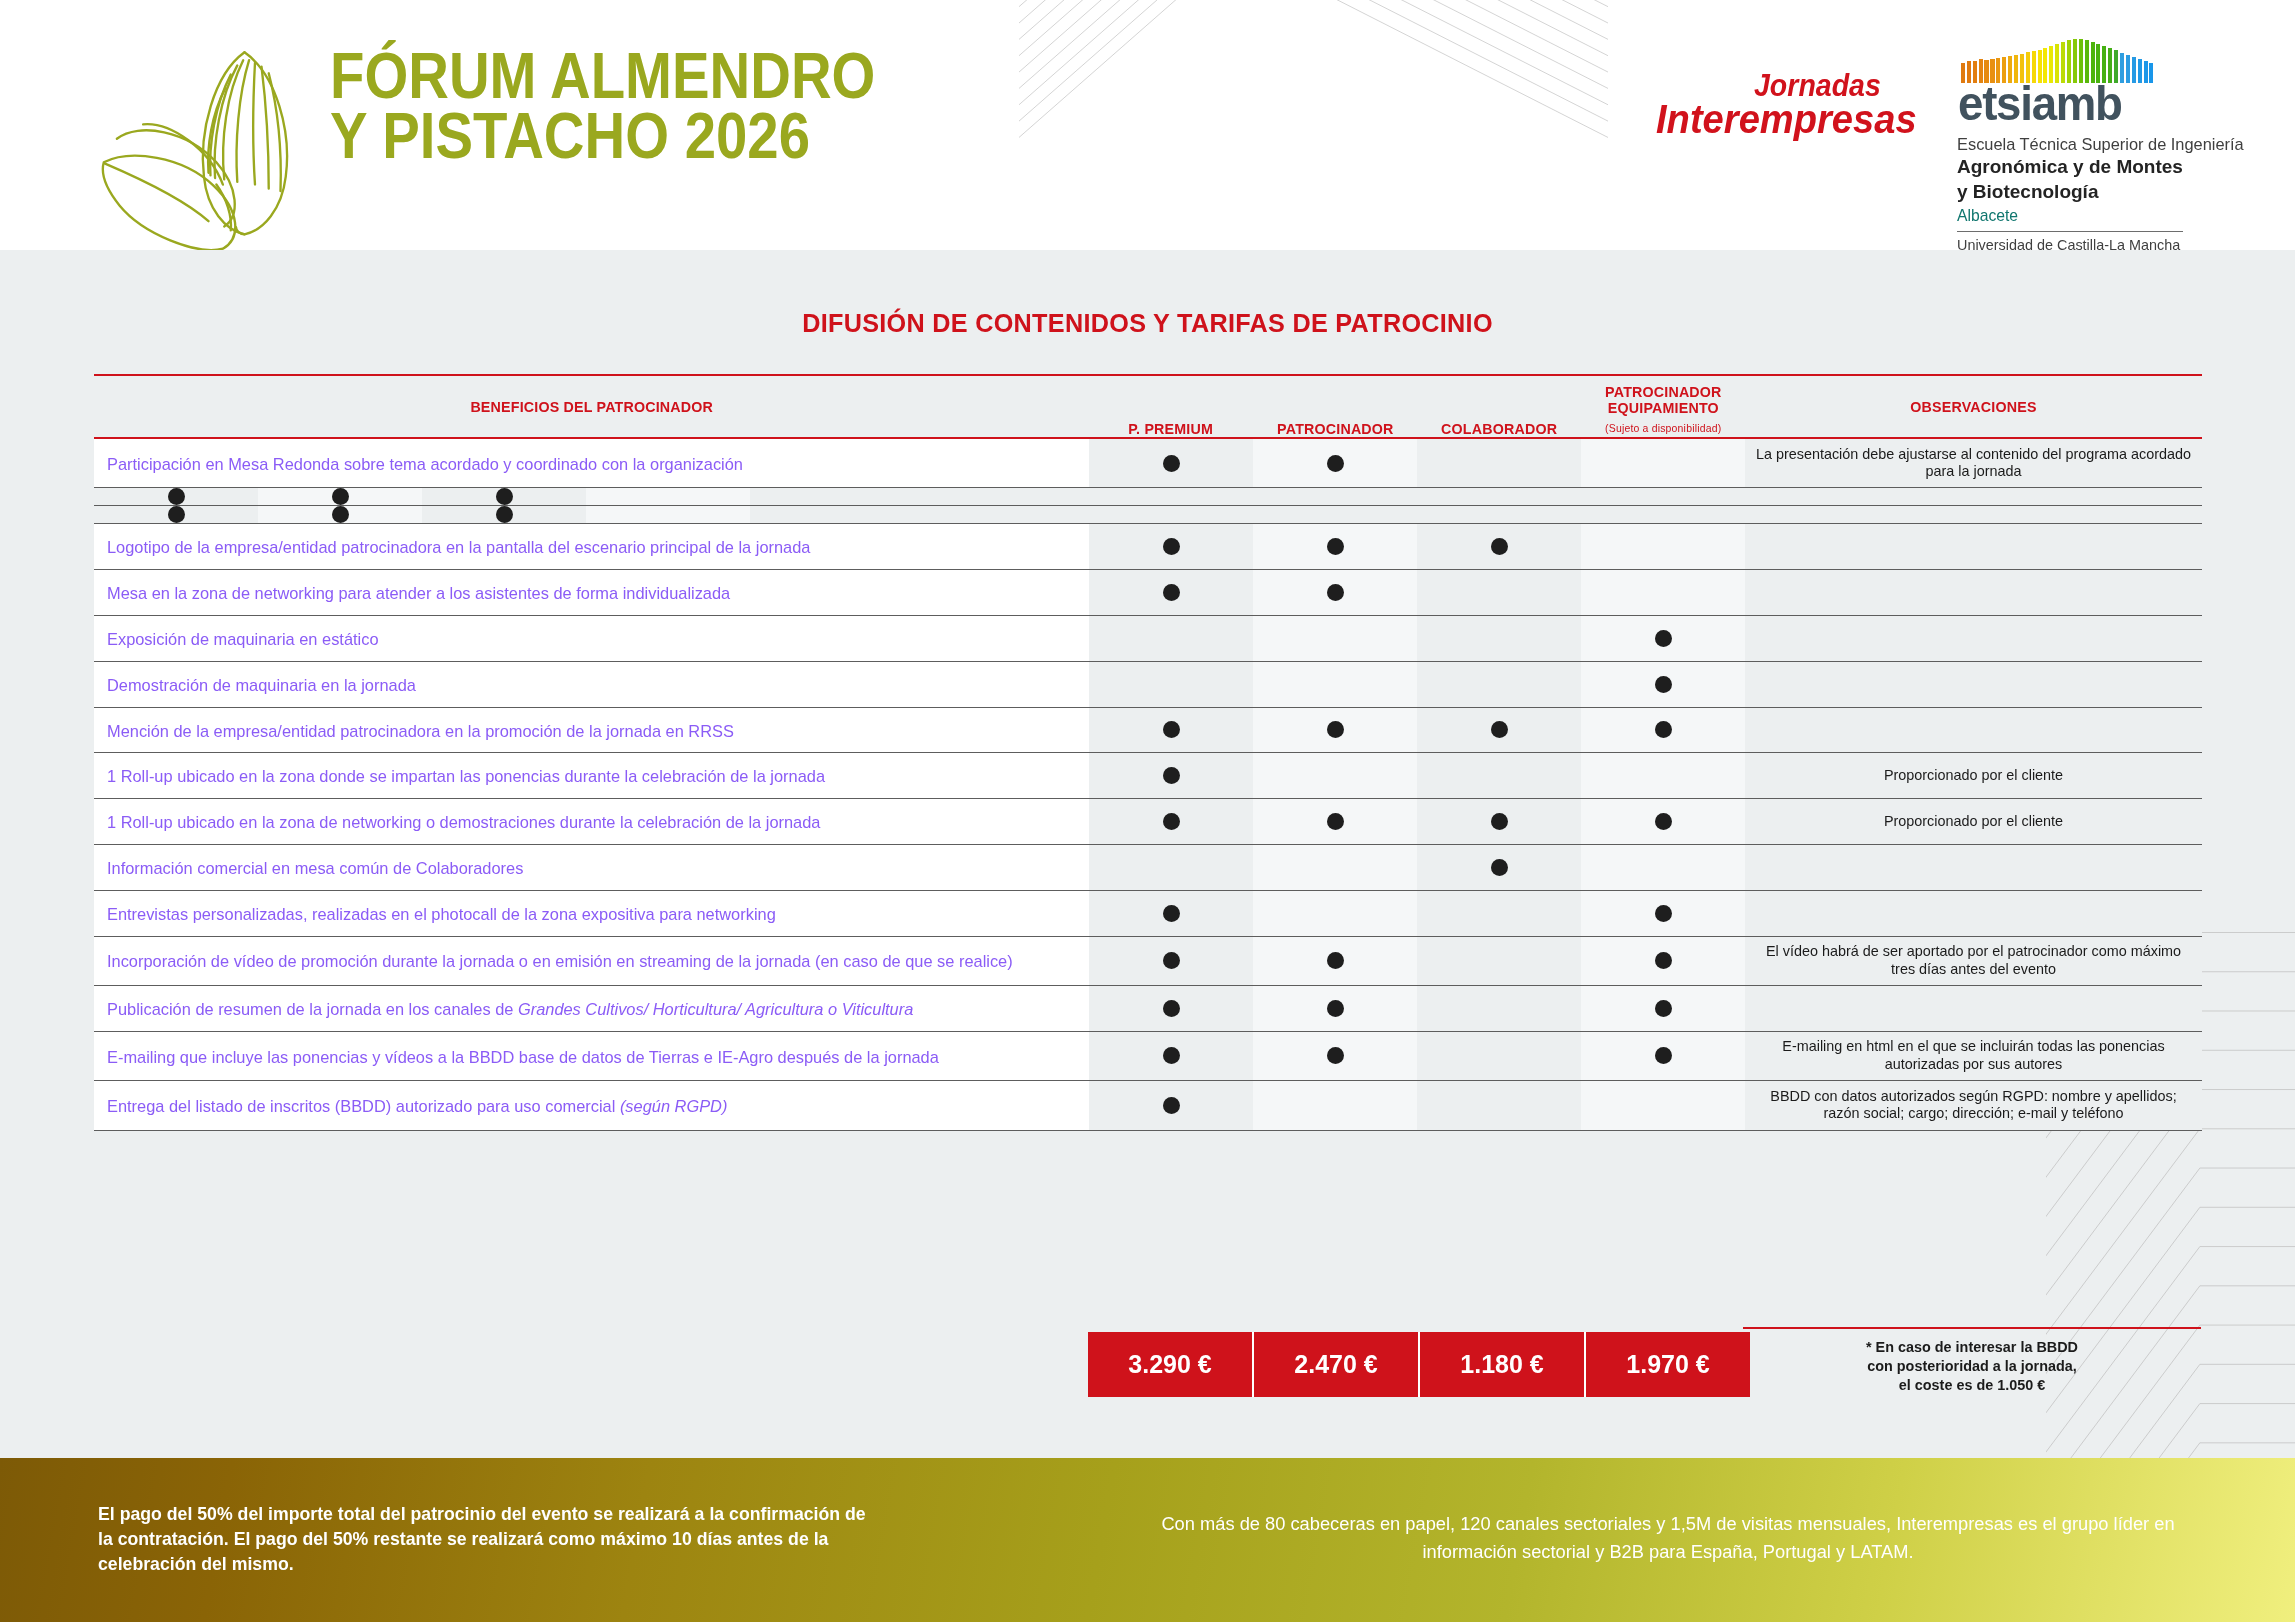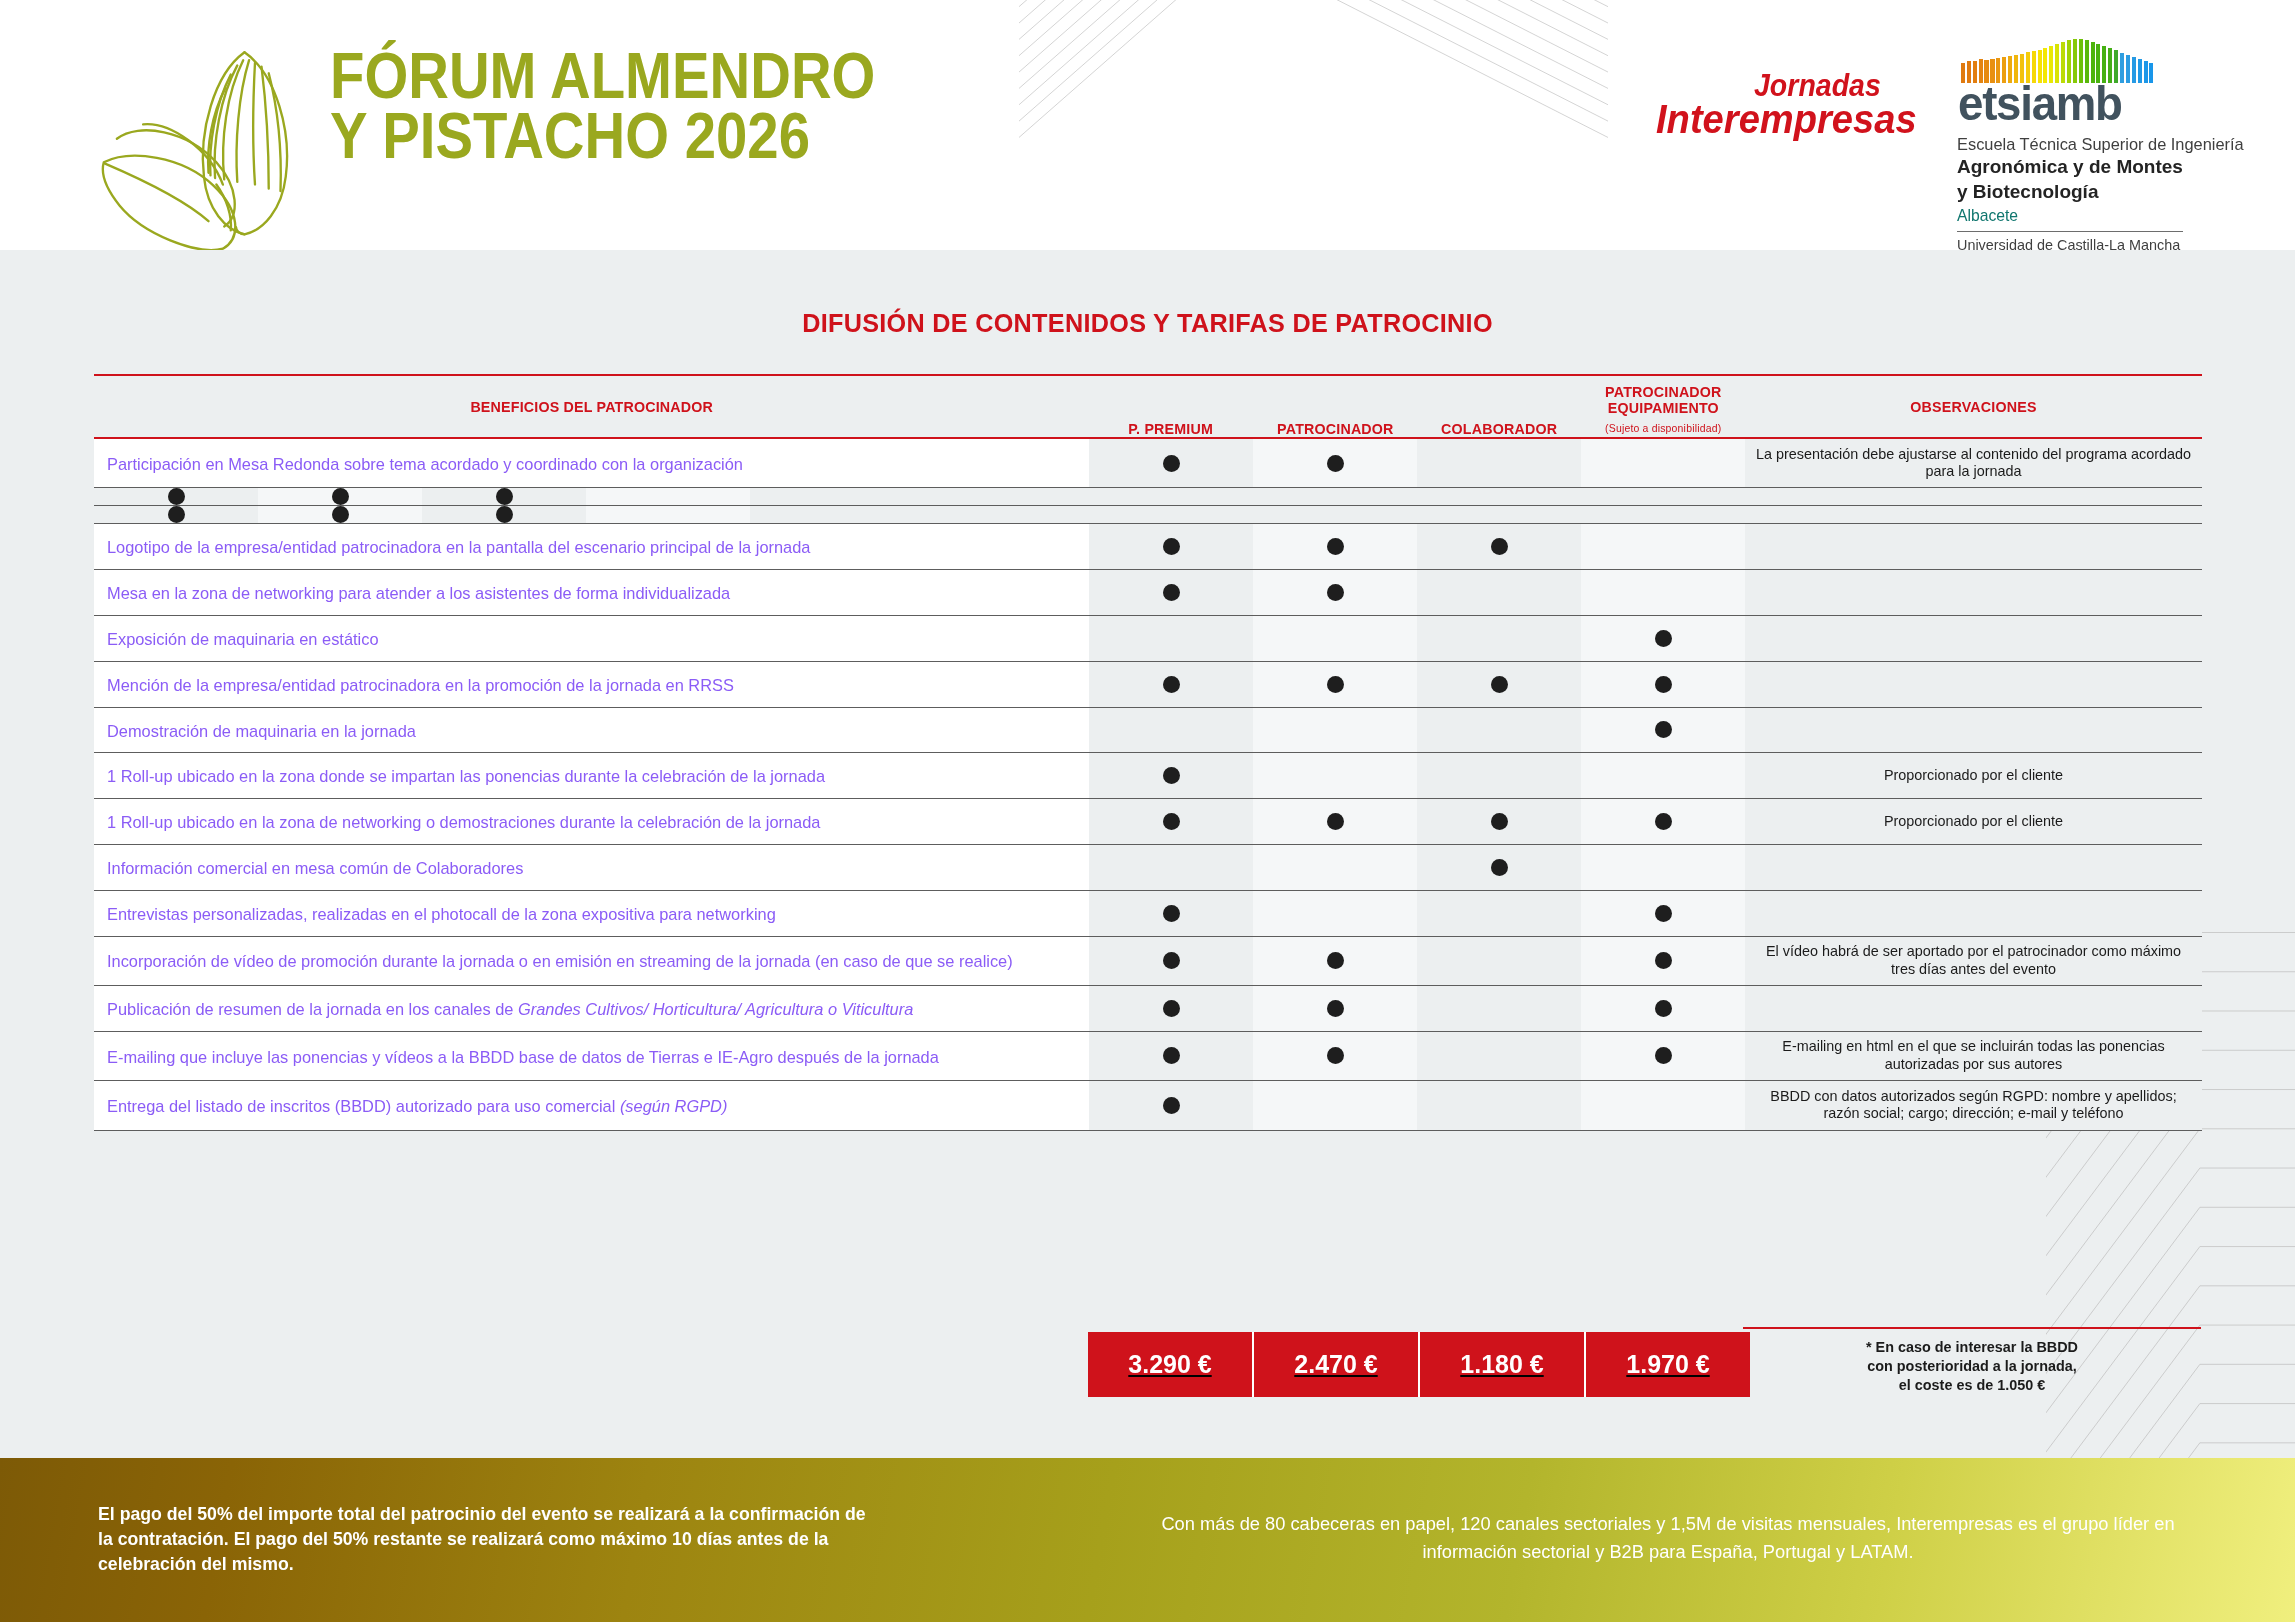--- a/index.html
+++ b/index.html
@@ -83,21 +83,21 @@
     transform:scaleX(0.95);letter-spacing:0.2px;
   }
   .hcell.small{font-size:11px;font-weight:normal;margin-top:3.3px;}
   .btext{font-size:16.4px;color:#8b5cf6;line-height:20px;}
   .btext i{font-style:italic;}
   .otext{font-size:14.4px;color:#1b1b1b;line-height:17.7px;text-align:center;}
   .dot{width:17px;height:17px;border-radius:50%;background:#1e1e1e;display:block;}
   .dot.off{background:transparent;}
 
   
-  .pricerow{position:absolute;left:1088px;top:1332px;display:flex;text-decoration:underline;}
+  .pricerow{position:absolute;left:1088px;top:1332px;display:flex;}
   .pricecell{
     width:164px;height:65px;background:#cf121b;color:#ffffff;
     display:flex;align-items:center;justify-content:center;
     font-weight:bold;font-size:25px;border-right:2px solid #ffffff;
     transform:scaleX(1);
   }
   .pricecell:last-child{border-right:0;}
   .pricenote{
     position:absolute;left:1743px;top:1327px;width:458px;
     text-align:center;font-size:14.4px;line-height:19px;color:#1b1b1b;font-weight:bold;
@@ -373,50 +373,50 @@
           </div>
           <div class="c-mark alt">
             <span class="dot"></span>
           </div>
           <div class="c-obs">
             <div class="otext"></div>
           </div>
         </div>
         <div class="trow">
           <div class="c-benefit">
+            <div class="btext">Demostración de maquinaria en la jornada</div>
+          </div>
+          <div class="c-mark plain">
+            <span class="dot off"></span>
+          </div>
+          <div class="c-mark alt">
+            <span class="dot off"></span>
+          </div>
+          <div class="c-mark plain">
+            <span class="dot off"></span>
+          </div>
+          <div class="c-mark alt">
+            <span class="dot"></span>
+          </div>
+          <div class="c-obs">
+            <div class="otext"></div>
+          </div>
+        </div>
+        <div class="trow">
+          <div class="c-benefit">
             <div class="btext">Mención de la empresa/entidad patrocinadora en la promoción de la jornada en RRSS</div>
           </div>
           <div class="c-mark plain">
             <span class="dot"></span>
           </div>
           <div class="c-mark alt">
             <span class="dot"></span>
           </div>
           <div class="c-mark plain">
             <span class="dot"></span>
-          </div>
-          <div class="c-mark alt">
-            <span class="dot"></span>
-          </div>
-          <div class="c-obs">
-            <div class="otext"></div>
-          </div>
-        </div>
-        <div class="trow">
-          <div class="c-benefit">
-            <div class="btext">Demostración de maquinaria en la jornada</div>
-          </div>
-          <div class="c-mark plain">
-            <span class="dot off"></span>
-          </div>
-          <div class="c-mark alt">
-            <span class="dot off"></span>
-          </div>
-          <div class="c-mark plain">
-            <span class="dot off"></span>
           </div>
           <div class="c-mark alt">
             <span class="dot"></span>
           </div>
           <div class="c-obs">
             <div class="otext"></div>
           </div>
         </div>
         <div class="trow">
           <div class="c-benefit">

